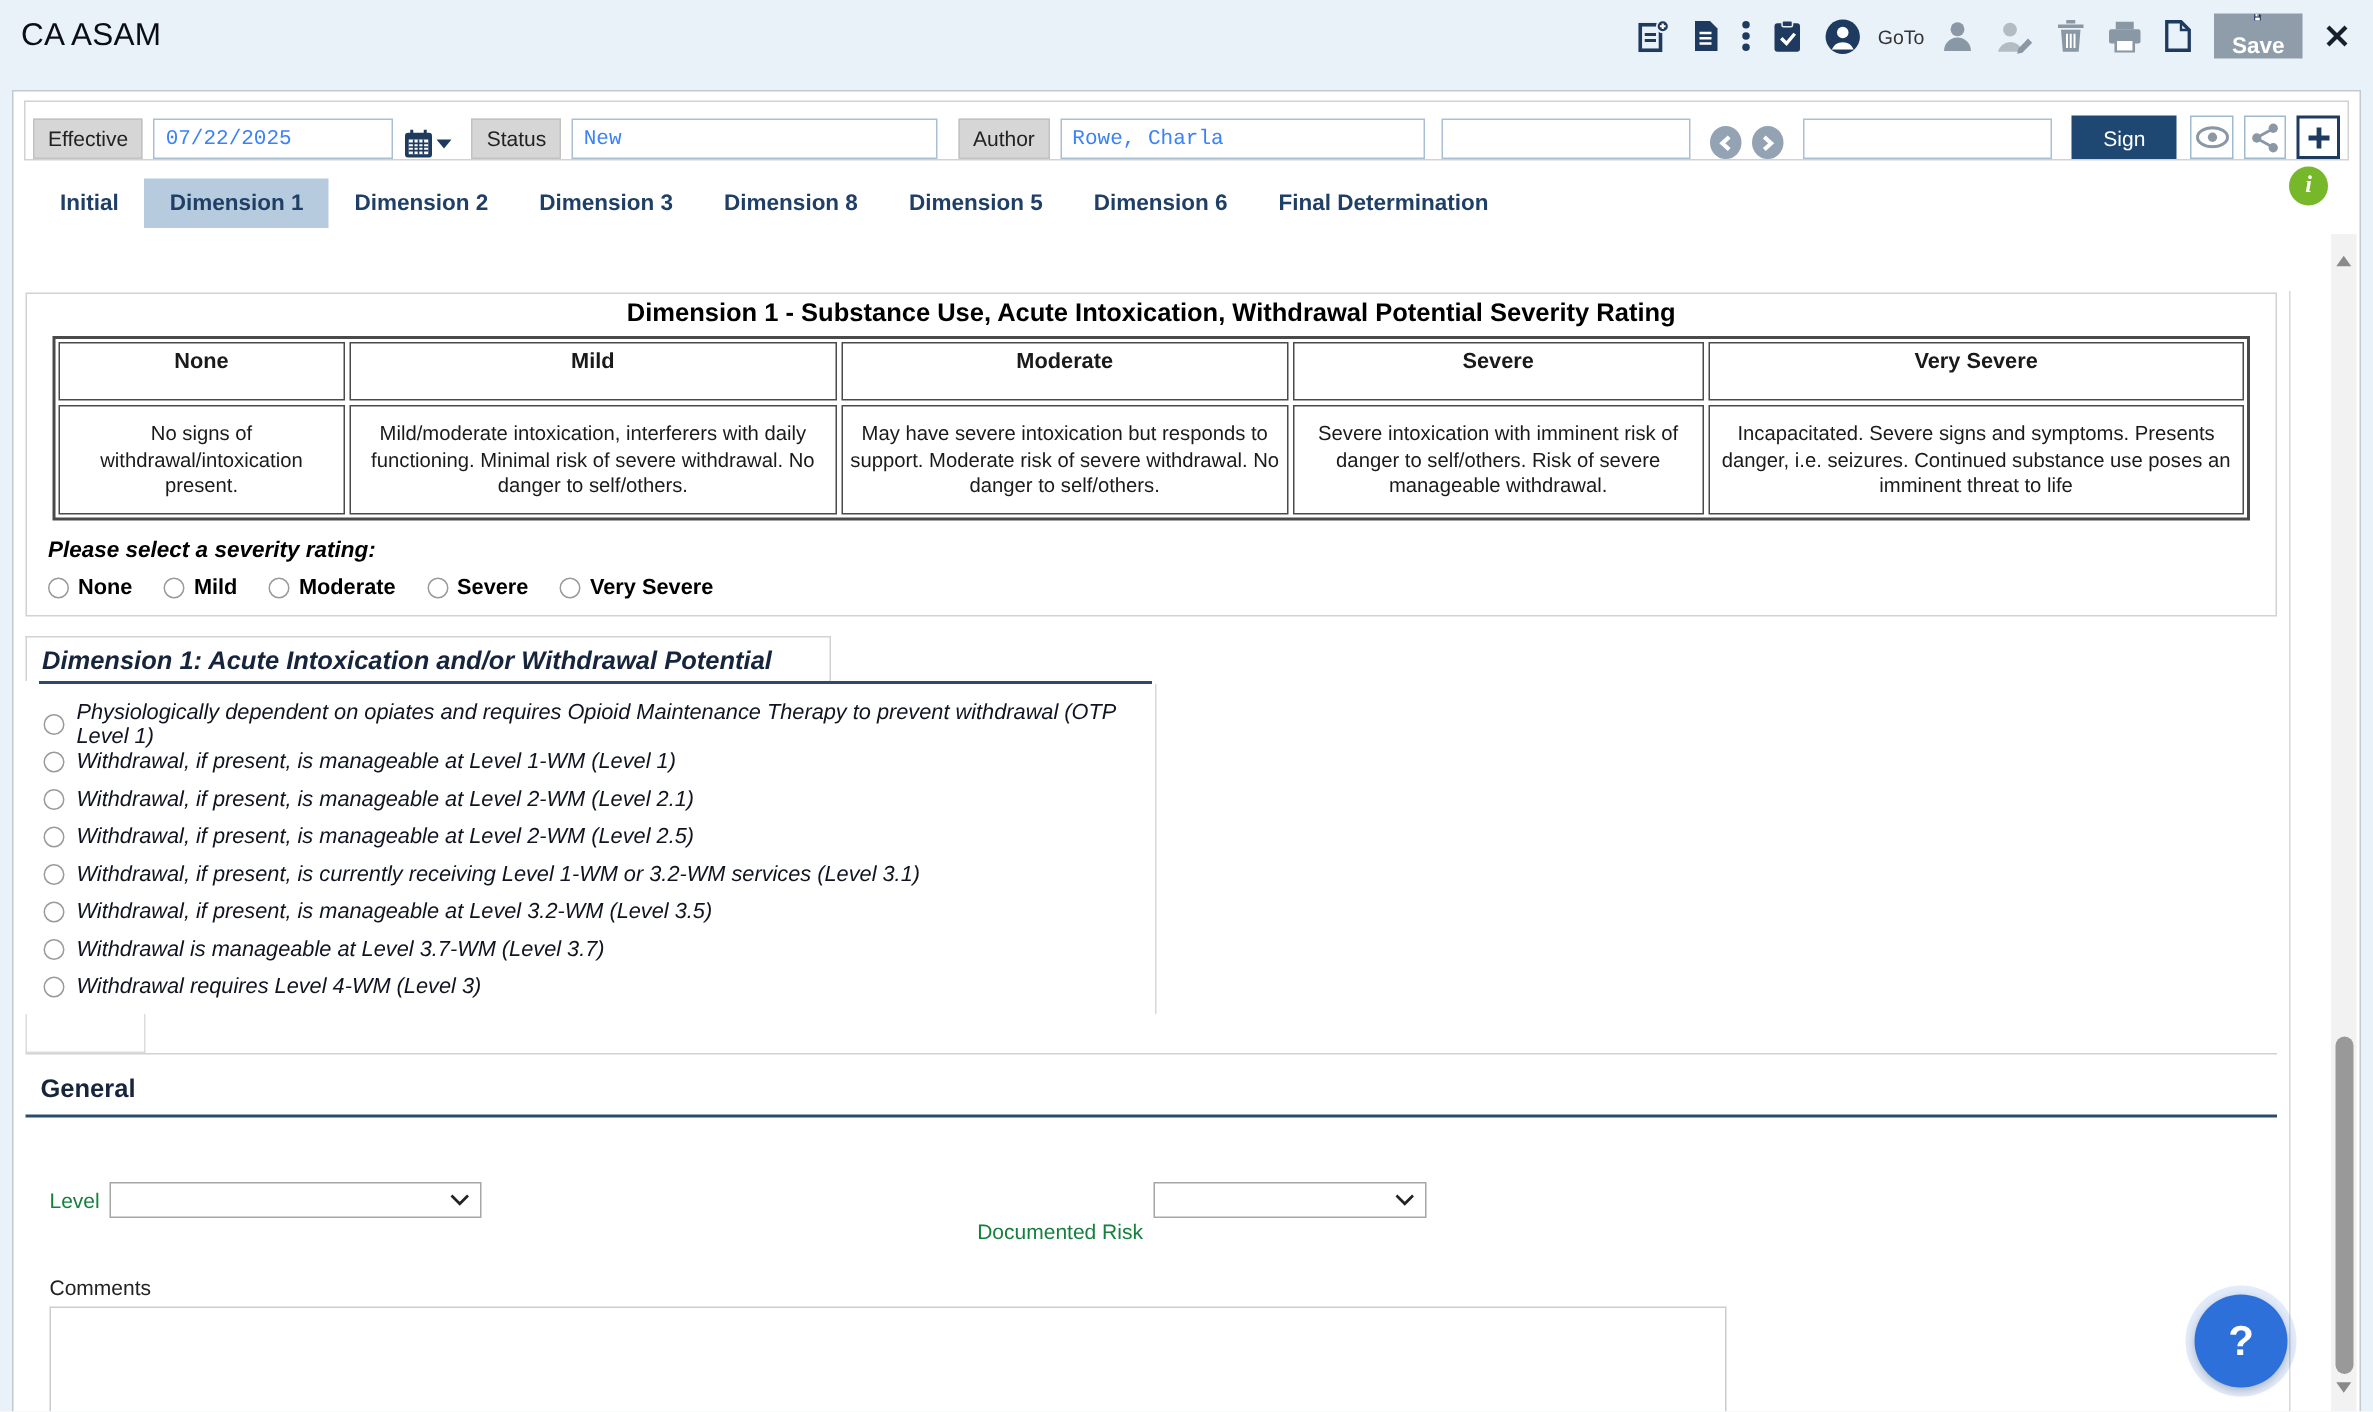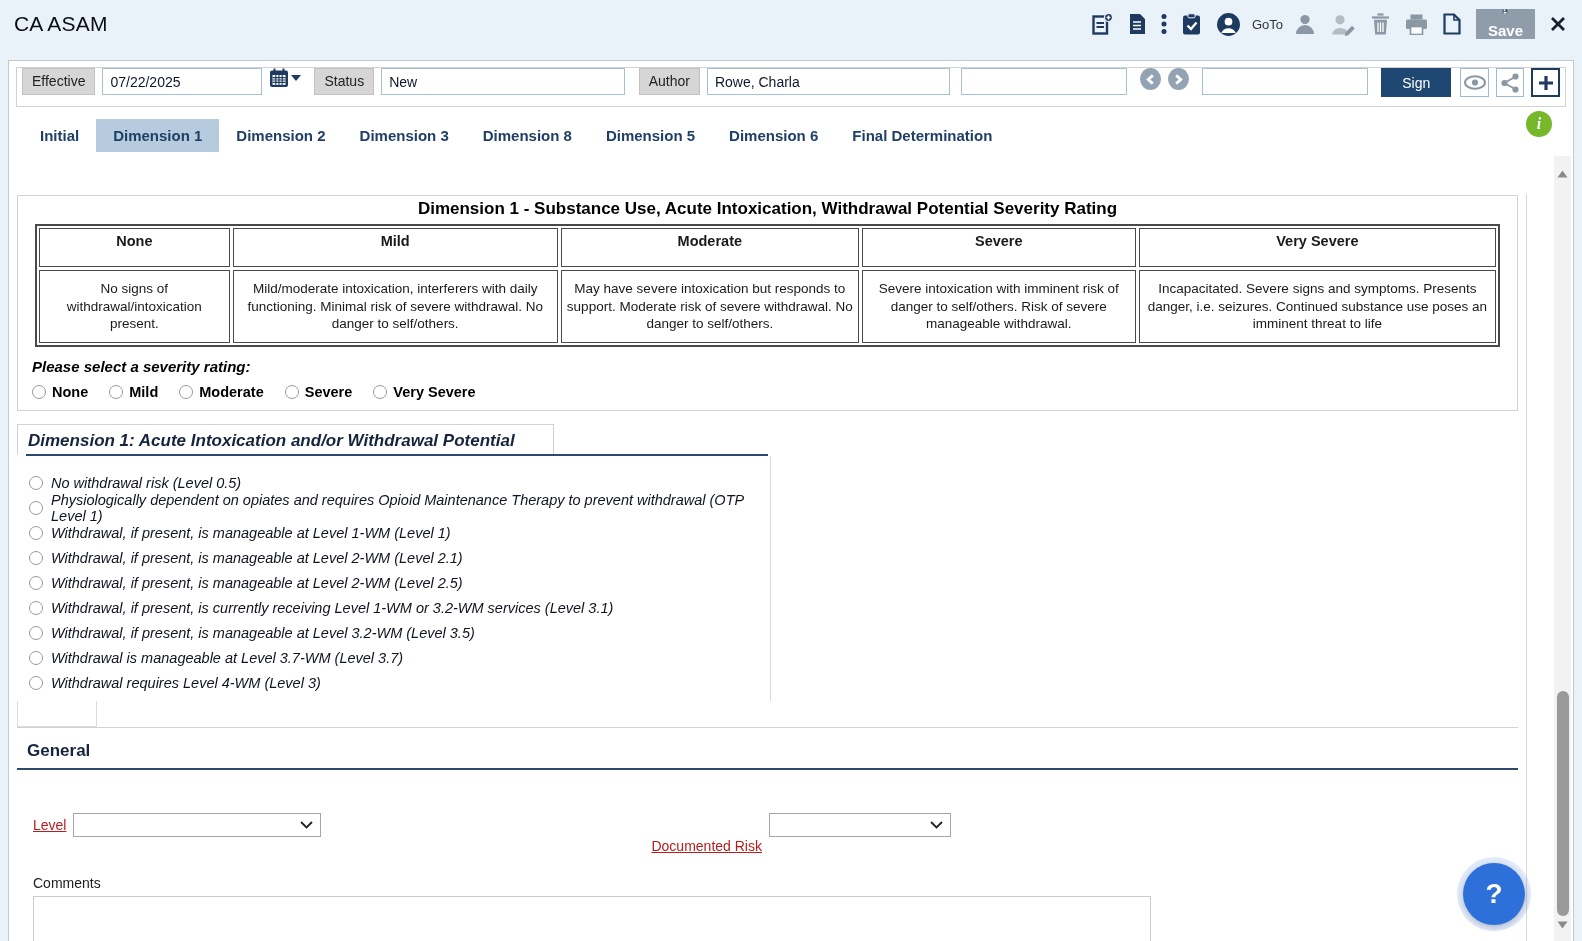--- a/index.html
+++ b/index.html
@@ -12,23 +12,23 @@
   .toolbar { display:flex; align-items:center; gap:15px; }
   .tb-icon { display:flex; align-items:center; justify-content:center; cursor:pointer; }
   .goto-label { font-size:13px; color:#333; margin:0 -4px; }
   .save-btn { display:flex; align-items:center; gap:8px; background:#8f9dab; height:30px; padding:0 12px; cursor:pointer;flex-direction:column; }
   .save-btn span { color:#fff; font-weight:bold; font-size:15px; }
 
   
   .window { position:absolute; left:8px; right:8px; top:60px; bottom:0; background:#fff; border:1px solid #c2c9d1; border-bottom:none; }
 
   
-  .header-bar { margin:6px 7px 0 7px; border:1px solid #d2d2d2; height:40px; display:flex; align-items:flex-start; padding:0 5px; gap:7px; }
+  .header-bar { margin:6px 7px 0 7px; border:1px solid #d2d2d2; height:40px; display:flex; align-items:flex-end; padding:0 5px; gap:7px; }
   .field-label { background:#d6d6d6; border:1px solid #c2c2c2; height:27px; line-height:25px; padding:0 9px; font-size:14px; color:#222; white-space:nowrap; }
-  .text-input { border:1px solid #a9c0d4; height:27px; font-size:14px; padding:0 7px; font-family:Liberation Sans, sans-serif; color:#0f172a; }
+  .text-input { border:1px solid #a9c0d4; height:27px; font-size:14px; padding:0 7px; font-family:Liberation Mono, monospace; color:#3b82f6; }
   .cal-btn { display:flex; align-items:center; gap:2px; cursor:pointer; }
   .nav-circle { width:22px; height:22px; border-radius:50%; background:#93a3b3; display:flex; align-items:center; justify-content:center; cursor:pointer; }
   .sign-btn { background:#1e4872; color:#fff; border:none; width:74px; height:29px; font-size:14px; font-family:"Liberation Sans",sans-serif; cursor:pointer; }
   .sq-btn { width:30px; height:29px; border:1px solid #9fb9cf; background:#fff; display:flex; align-items:center; justify-content:center; cursor:pointer; }
   .plus-btn { width:30px; height:29px; border:2px solid #1e3a5f; background:#fff; display:flex; align-items:center; justify-content:center; cursor:pointer; }
 
   
   .tabs { display:flex; margin:12px 0 0 14px; }
   .tab { height:33px; line-height:33px; padding:0 17px; font-size:15px; font-weight:bold; color:#1f3f66; cursor:pointer; white-space:nowrap; }
   .tab.active { background:#b6cbdd; }
@@ -56,21 +56,21 @@
   .dim-underline { width:742px; margin-left:9px; border-bottom:2px solid #2c4a6e; }
   .dim-list { width:754px; border-right:1px solid #d8d8d8; padding:14px 0 6px 12px; }
   .dim-item { display:flex; align-items:center; gap:8px; height:25px; font-size:14.5px; color:#101420; }
   .empty-cell { width:80px; height:26px; border:1px solid #dcdcdc; border-top:none; }
 
   
   .gen-panel { margin:13px 8px 0 8px; }
   .gen-heading { font-size:17px; font-weight:bold; color:#16243c; margin-left:10px; }
   .gen-underline { border-bottom:2px solid #2c4a6e; margin-top:7px; }
   .gen-row { display:flex; align-items:center; margin:25px 0 0 16px; }
-  .gen-label { font-size:14px; color:#b91c1c; margin-right:7px;text-decoration:underline; }
+  .gen-label { font-size:14px; color:#15803d; margin-right:7px; }
   .select { width:248px; height:24px; border:1px solid #a6a6a6; background:#fff; display:flex; align-items:center; justify-content:space-between; padding:0 7px; font-size:14px; cursor:pointer; }
   .docrisk-label { margin-left:330px;margin-top:43px; }
   .docrisk-select { width:182px; }
   .comments-label { font-size:14px; color:#222; margin:21px 0 0 16px; }
   .comments-box { display:block; width:1118px; height:75px; margin:5px 0 0 16px; border:1px solid #cccccc; resize:none; font-family:"Liberation Sans",sans-serif; font-size:14px; padding:5px; }
 
   
   .info-badge { position:absolute; right:21px; top:50px; width:26px; height:26px; border-radius:50%; background:#76b82a; color:#fff; display:flex; align-items:center; justify-content:center; font-family:"Liberation Serif",serif; font-style:italic; font-weight:bold; font-size:16px; cursor:pointer; }
   .help-btn { position:absolute; right:48px; bottom:16px; width:62px; height:62px; border-radius:50%; background:#2e70d9; color:#fff; display:flex; align-items:center; justify-content:center; font-size:28px; font-weight:bold; box-shadow:0 0 0 6px rgba(46,112,217,0.14), 0 2px 6px rgba(0,0,0,0.25); cursor:pointer; }
 
@@ -308,24 +308,20 @@
             <span class="radio-label">Very Severe</span>
           </span>
         </div>
     </div>
 
     <div class="dim-panel">
       <div class="dim-heading-box">Dimension 1: Acute Intoxication and/or Withdrawal Potential</div>
       <div class="dim-underline"></div>
       <div class="dim-list">
 
-          <div class="dim-item">
-            <span class="radio-circle"></span>
-            <span>No withdrawal risk (Level 0.5)</span>
-          </div>
 
           <div class="dim-item">
             <span class="radio-circle"></span>
             <span>Physiologically dependent on opiates and requires Opioid Maintenance Therapy to prevent withdrawal (OTP Level 1)</span>
           </div>
 
           <div class="dim-item">
             <span class="radio-circle"></span>
             <span>Withdrawal, if present, is manageable at Level 1-WM (Level 1)</span>
           </div>

